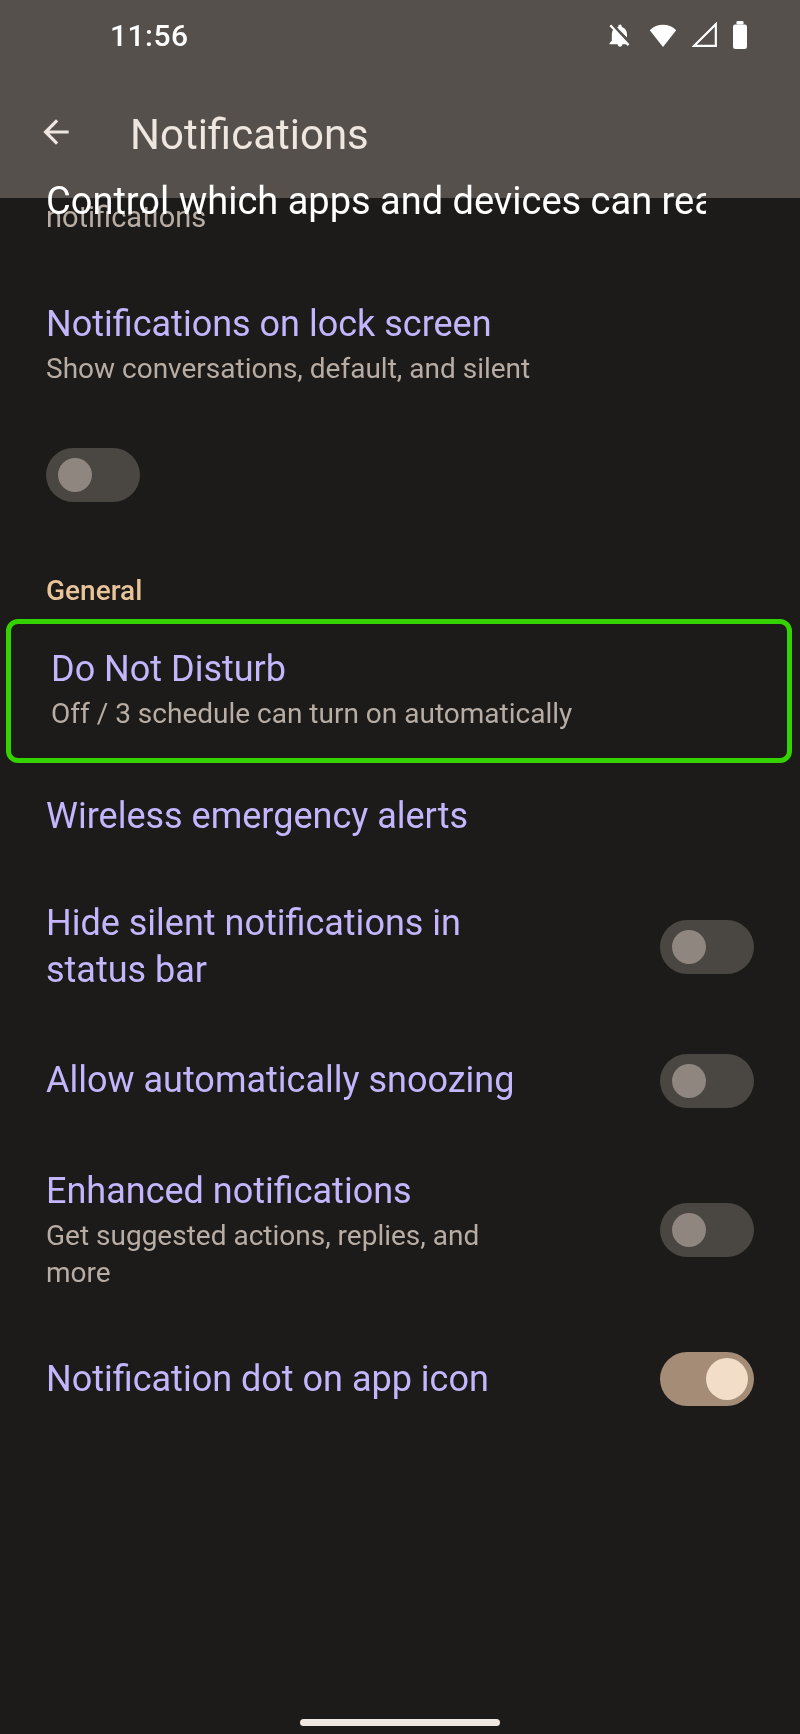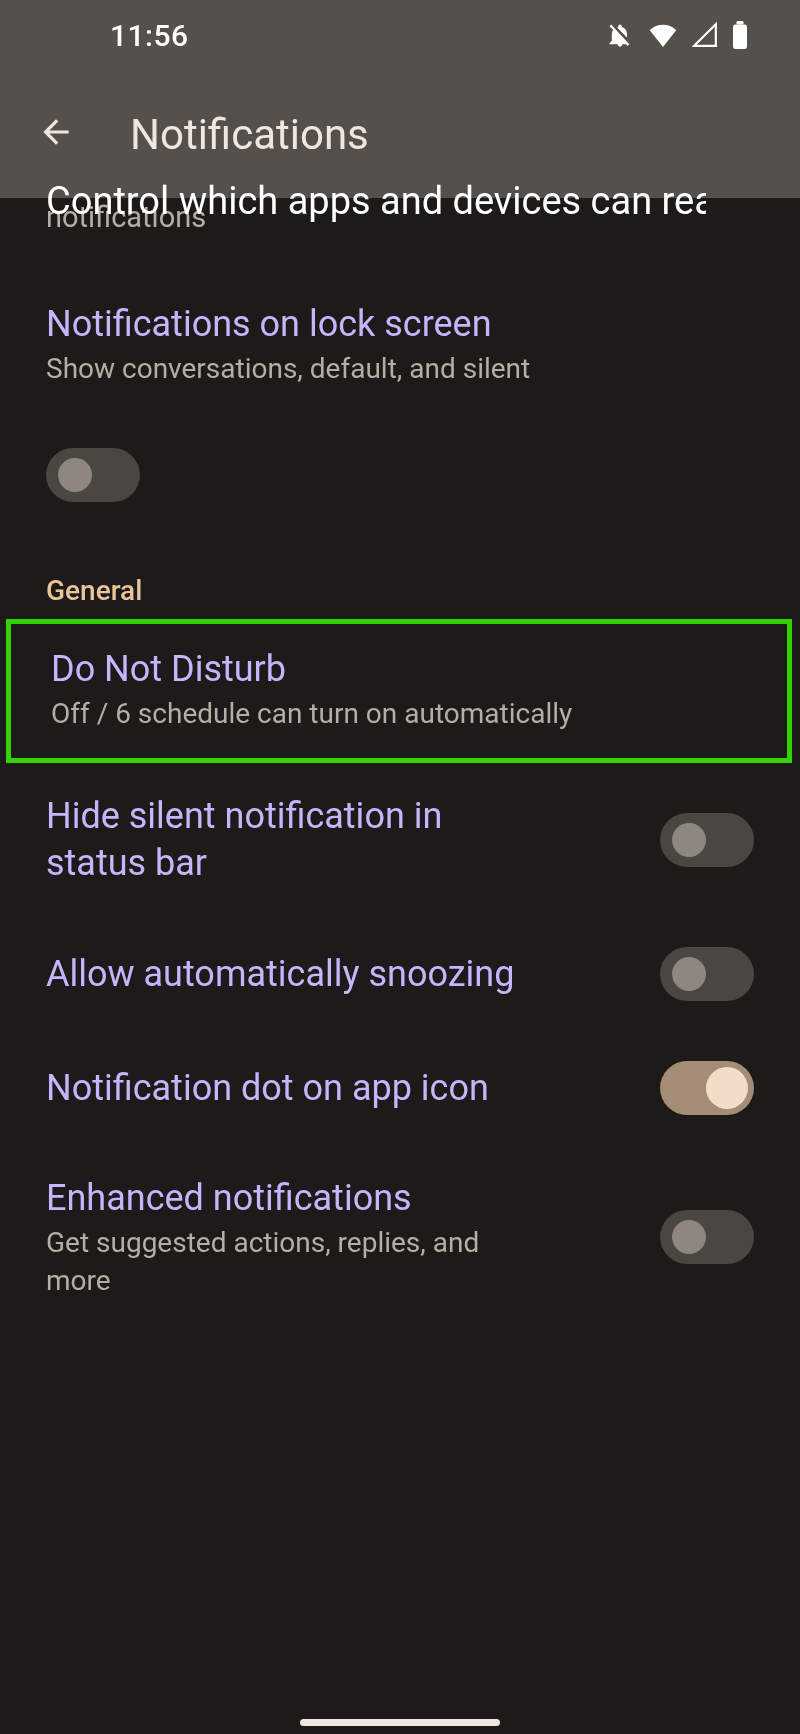--- a/index.html
+++ b/index.html
@@ -105,21 +105,21 @@
   .switch.on { background: #a58c77; }
   .switch.on .thumb {
     background: #f2ddc8;
     width: 42px; height: 42px;
     top: 6px; left: 46px;
   }
 
   
   .highlight {
     border: 5px solid #34d300;
-    border-radius: 0;
+    border-radius: 12px;
     margin: 0 8px 0 6px;
     padding: 22px 40px 26px 40px;
   }
 
   
   .gesture-bar {
     position: absolute;
     bottom: 8px;
     left: 50%;
     transform: translateX(-50%);
@@ -188,57 +188,62 @@
     <div class="switch">
       <div class="thumb"></div>
     </div>
   </div>
 
   <div class="section-label">General</div>
 
   <div class="highlight">
     <div class="item-text">
       <div class="item-title">Do Not Disturb</div>
-      <div class="item-desc">Off / 6 schedule can turn on automatically</div>
-    </div>
-  </div>
-
-
-  <div class="item">
-    <div class="item-text">
-      <div class="item-title" style="max-width:500px">Hide silent notification in status bar</div>
+      <div class="item-desc">Off / 3 schedule can turn on automatically</div>
+    </div>
+  </div>
+
+  <div class="item">
+    <div class="item-text">
+      <div class="item-title">Wireless emergency alerts</div>
+    </div>
+  </div>
+
+  <div class="item">
+    <div class="item-text">
+      <div class="item-title" style="max-width:500px">Hide silent notifications in status bar</div>
     </div>
     <div class="switch">
       <div class="thumb"></div>
     </div>
   </div>
 
   <div class="item">
     <div class="item-text">
       <div class="item-title">Allow automatically snoozing</div>
     </div>
     <div class="switch">
-      <div class="thumb"></div>
-    </div>
-  </div>
-
-  <div class="item">
-    <div class="item-text">
-      <div class="item-title">Notification dot on app icon</div>
-    </div>
-    <div class="switch on">
       <div class="thumb"></div>
     </div>
   </div>
 
   <div class="item">
     <div class="item-text">
       <div class="item-title">Enhanced notifications</div>
       <div class="item-desc" style="max-width:480px">Get suggested actions, replies, and more</div>
     </div>
     <div class="switch">
       <div class="thumb"></div>
     </div>
   </div>
 
+  <div class="item">
+    <div class="item-text">
+      <div class="item-title">Notification dot on app icon</div>
+    </div>
+    <div class="switch on">
+      <div class="thumb"></div>
+    </div>
+  </div>
+
 </div>
 
 <div class="gesture-bar"></div>
 
 </body></html>

